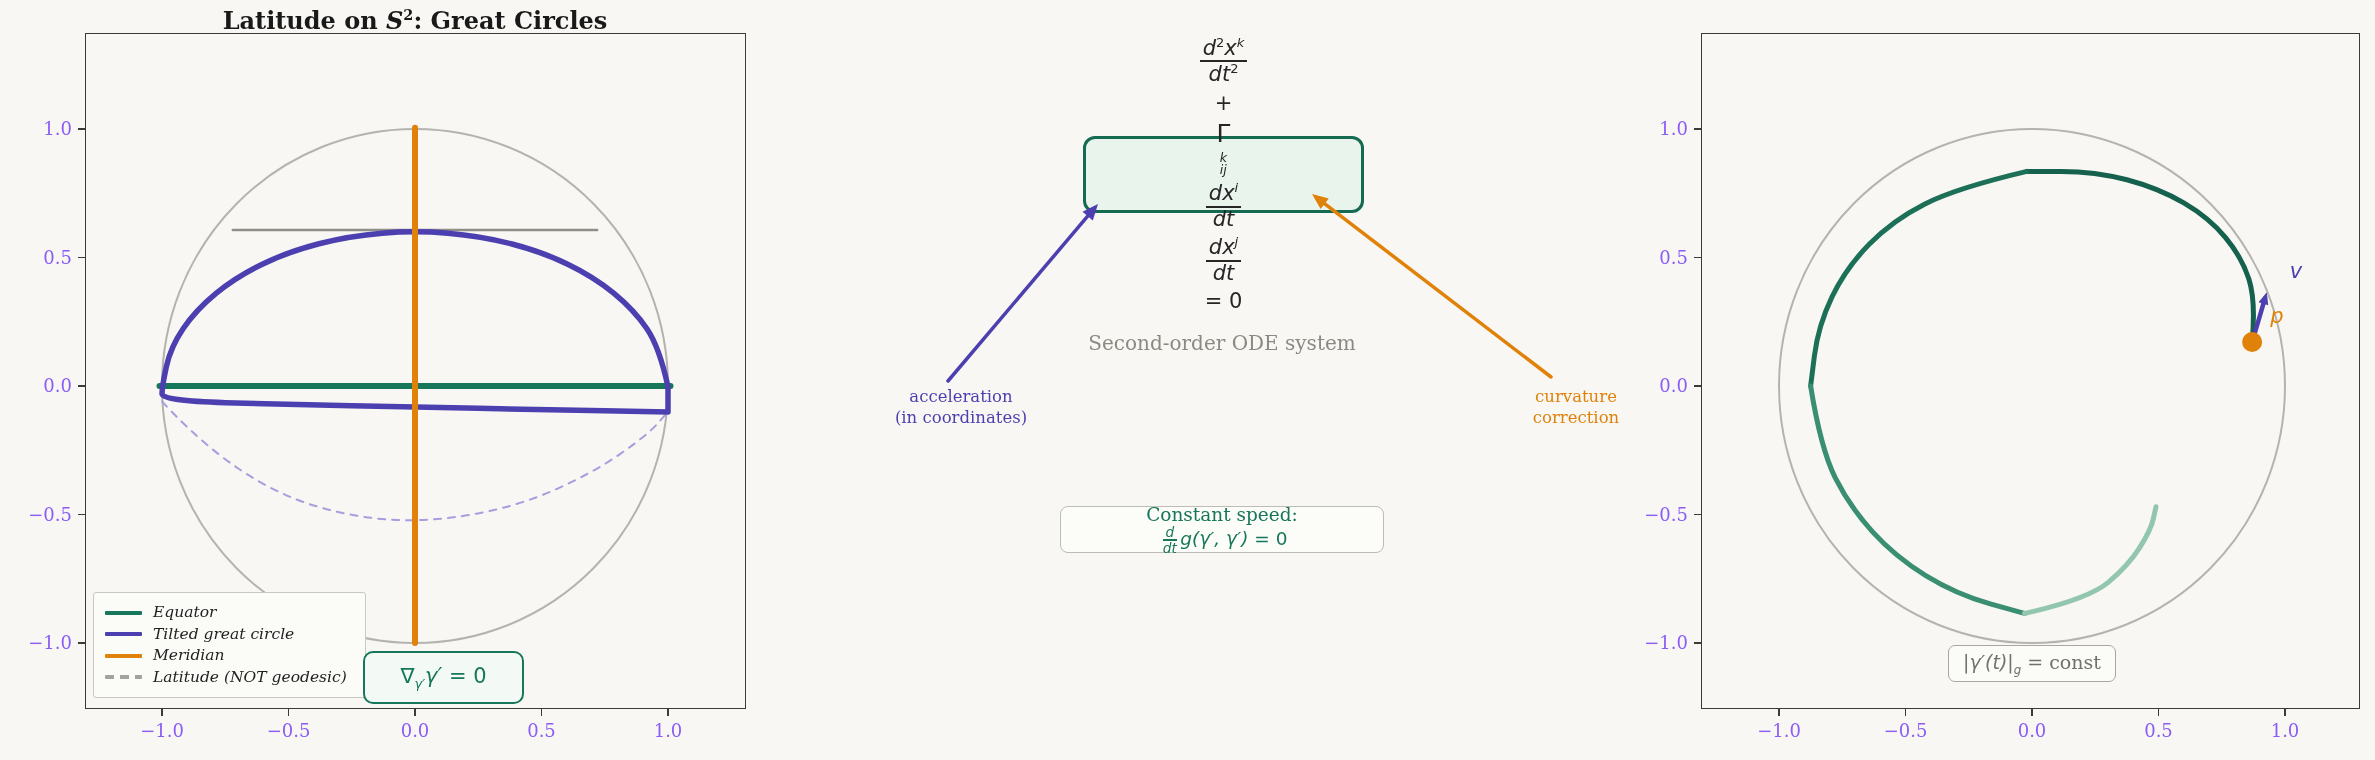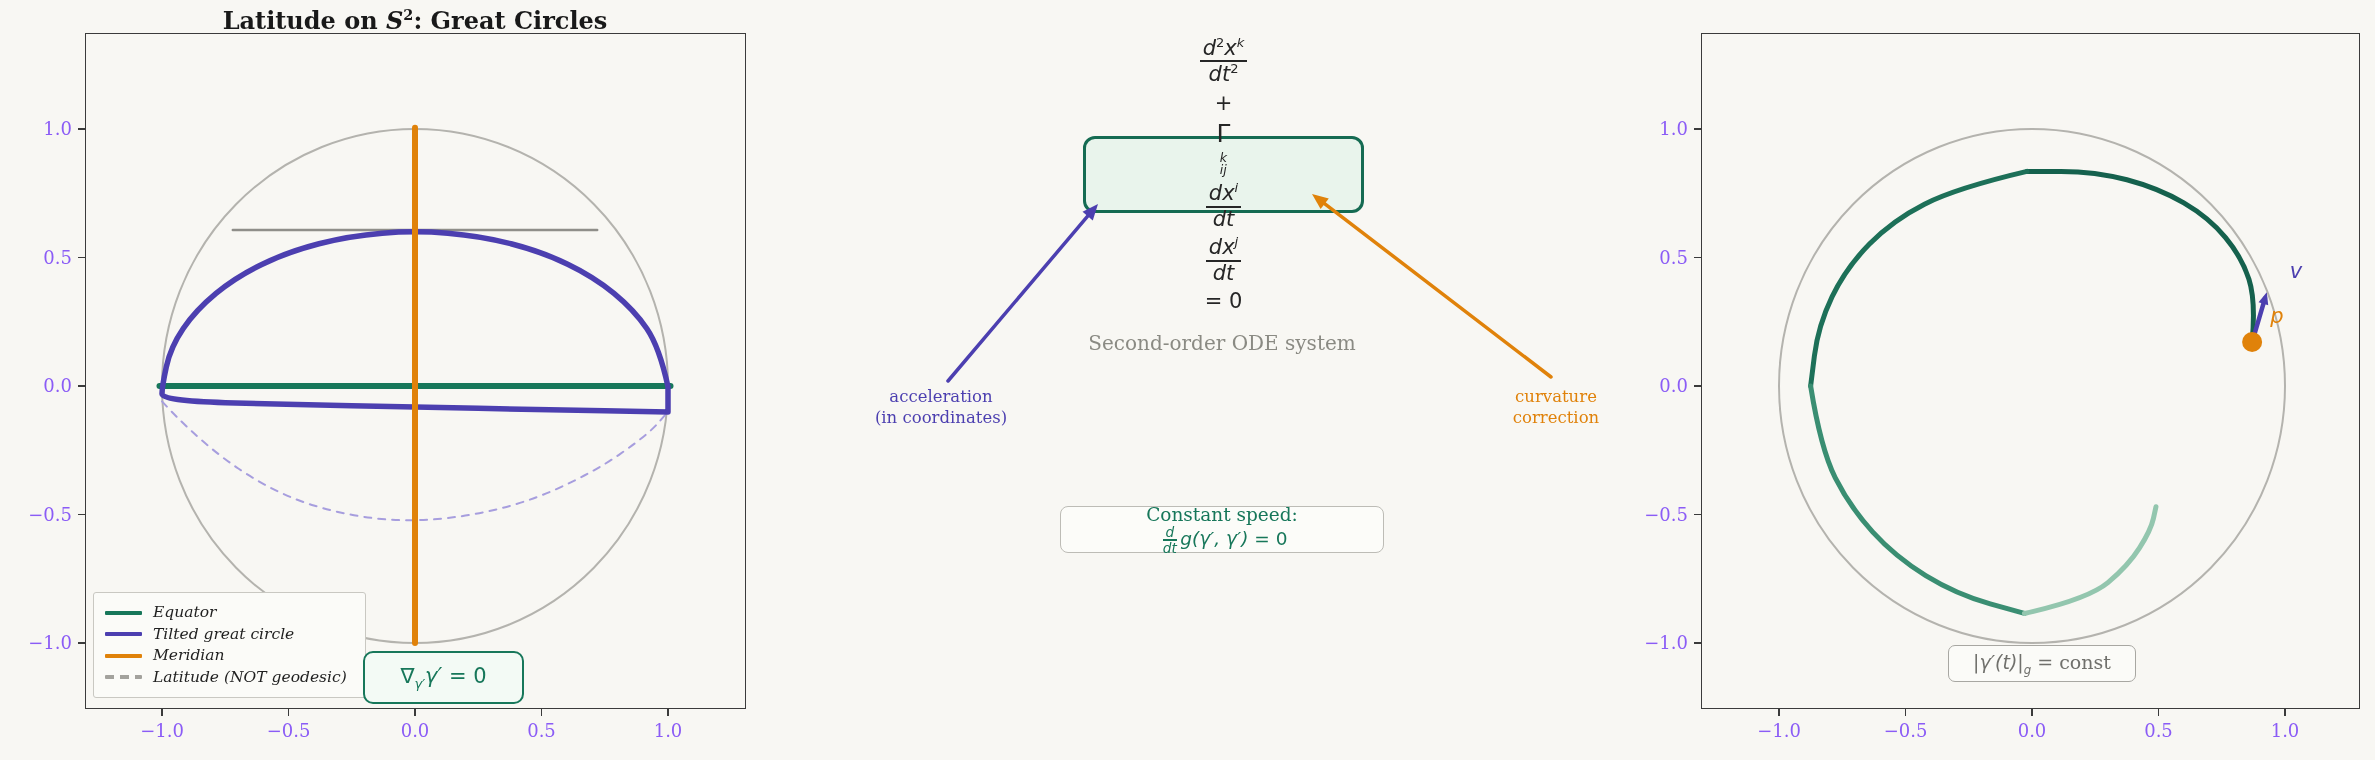--- a/index.html
+++ b/index.html
@@ -27,26 +27,26 @@
   .lswatch{width:37px;height:4px;border-radius:1px;flex:0 0 auto;}
   .llabel{font-size:15.5px;color:#1f1f1f;line-height:1;white-space:nowrap;font-style:italic;}
   .annot-box{position:absolute;display:flex;align-items:center;justify-content:center;
              box-sizing:border-box;white-space:nowrap;flex-direction:column;}
   .nabla-box{left:363px;top:651px;width:161px;height:53px;border:2.2px solid #17775a;
              border-radius:10px;background:#f3faf5;color:#17775a;font-size:21px;}
   .eq-box{left:1083px;top:136px;width:281px;height:77px;border:3px solid #156b52;
           border-radius:12px;background:#e9f4ec;color:#262626;font-size:21px;gap:4px;}
   .speed-box{left:1060px;top:506px;width:324px;height:47px;border:1.5px solid #bdbcb6;
              border-radius:8px;background:#fcfcf9;color:#17775a;font-size:18.5px;}
-  .norm-box{left:1948px;top:645px;width:188px;height:37px;border:1.5px solid #a8a7a2;
+  .norm-box{left:1948px;top:645px;width:168px;height:37px;border:1.5px solid #a8a7a2;
             border-radius:7px;background:#fbfbf8;color:#70706c;font-size:19px;}
   .note{position:absolute;left:1222px;top:303px;transform:translateX(-50%);color:#8a8a83;
         font-size:20px;white-space:nowrap;margin-top:28px;}
   .callout{position:absolute;transform:translateX(-50%);text-align:center;font-size:16.5px;
-           line-height:21px;white-space:nowrap;}
+           line-height:21px;white-space:nowrap;margin-left:20px;}
   .callout.acc{left:941px;top:386px;color:#4c3fb0;}
   .callout.cur{left:1556px;top:386px;color:#e0820a;}
   .math{font-family:"DejaVu Sans","Liberation Sans",sans-serif;font-style:italic;}
   .up{font-style:normal;}
   .serif{font-family:"DejaVu Serif","Liberation Serif",serif;font-style:normal;}
   .frac{display:inline-flex;flex-direction:column;align-items:center;vertical-align:middle;
         line-height:1.12;margin:0 2px;text-align:center;}
   .frac .num{border-bottom:2px solid currentColor;padding:0 3px;display:block;}
   .frac .den{display:block;}
   sup.msup{font-size:62%;}

